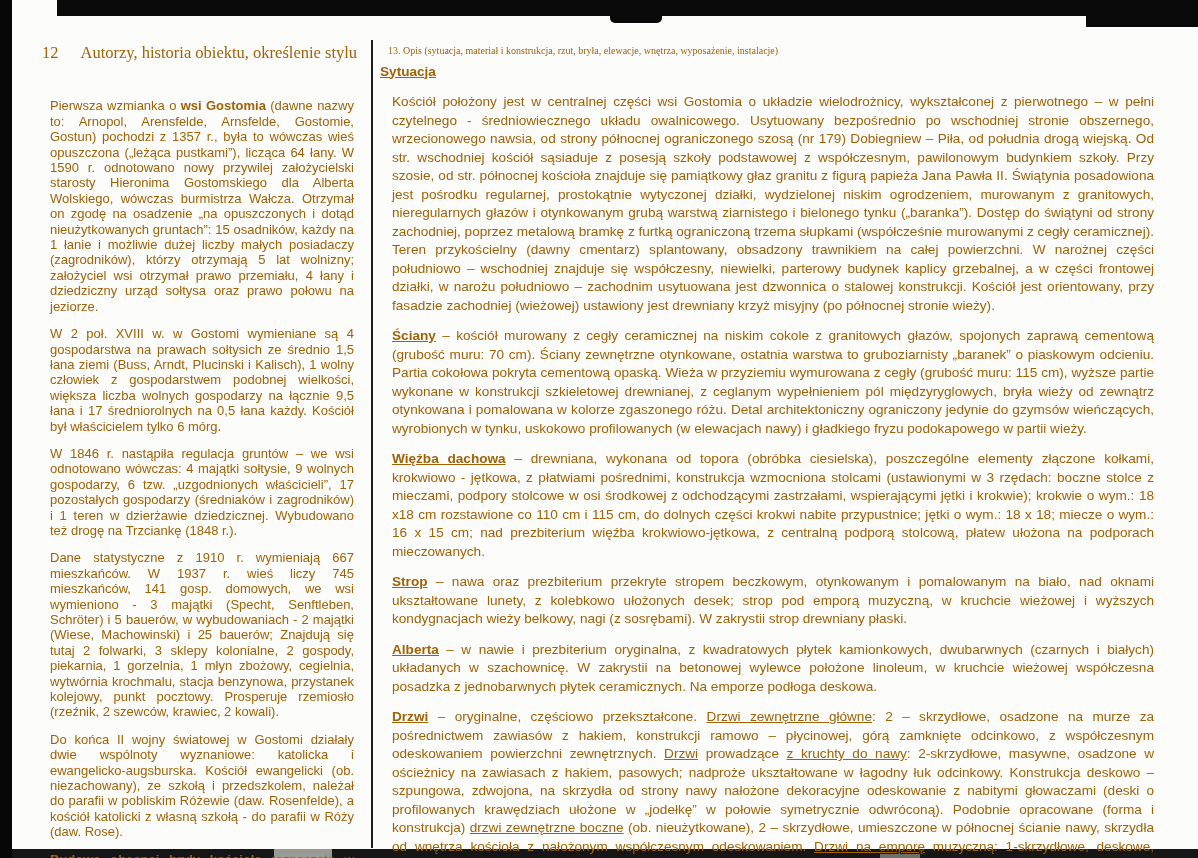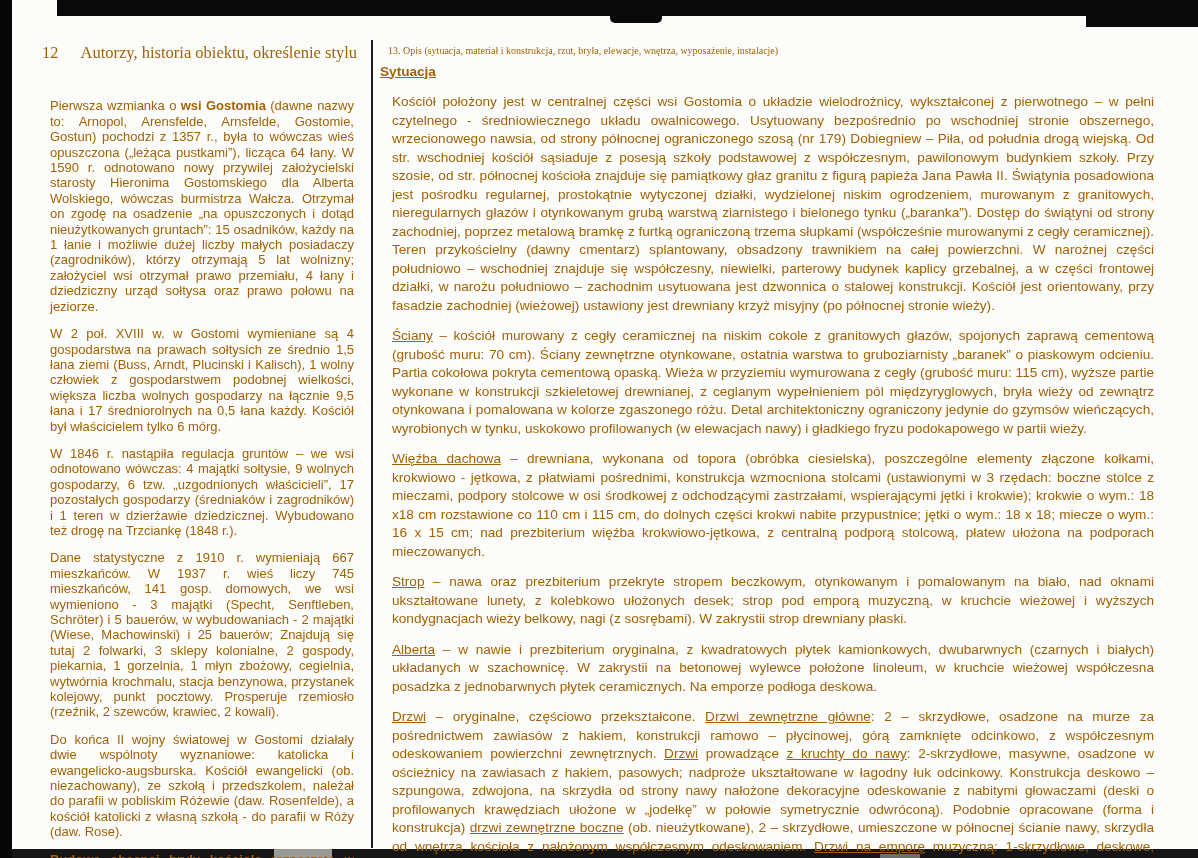--- a/index.html
+++ b/index.html
@@ -20,21 +20,21 @@
             font-size:13px;line-height:15.4px;text-align:justify;}
   .col-right{position:absolute;left:380px;top:42px;width:786px;
              font-size:13.6px;line-height:18.5px;text-align:justify;}
   .hdr{font-family:"Liberation Serif",serif;text-align:left;}
   .hdr-left{font-size:16.5px;margin:0 0 38px 4px;display:flex;gap:22px;}
   .hdr-right{font-size:10px;margin:0 0 2px 8px;white-space:nowrap;}
   .para{margin:12px;}
   .rheading{font-weight:700;text-decoration:underline;}
   .seg-b{font-weight:700;}
   .seg-u{text-decoration:underline;}
-  .seg-hu{font-weight:400;text-decoration:underline;}
+  .seg-hu{font-weight:700;text-decoration:underline;}
 </style>
 </head>
 <body>
 
 <div class="page">
 
   <div class="bar-left"></div>
   <div class="band-top"></div>
   <div class="band-top-bump"></div>
   <div class="band-top-right"></div>

